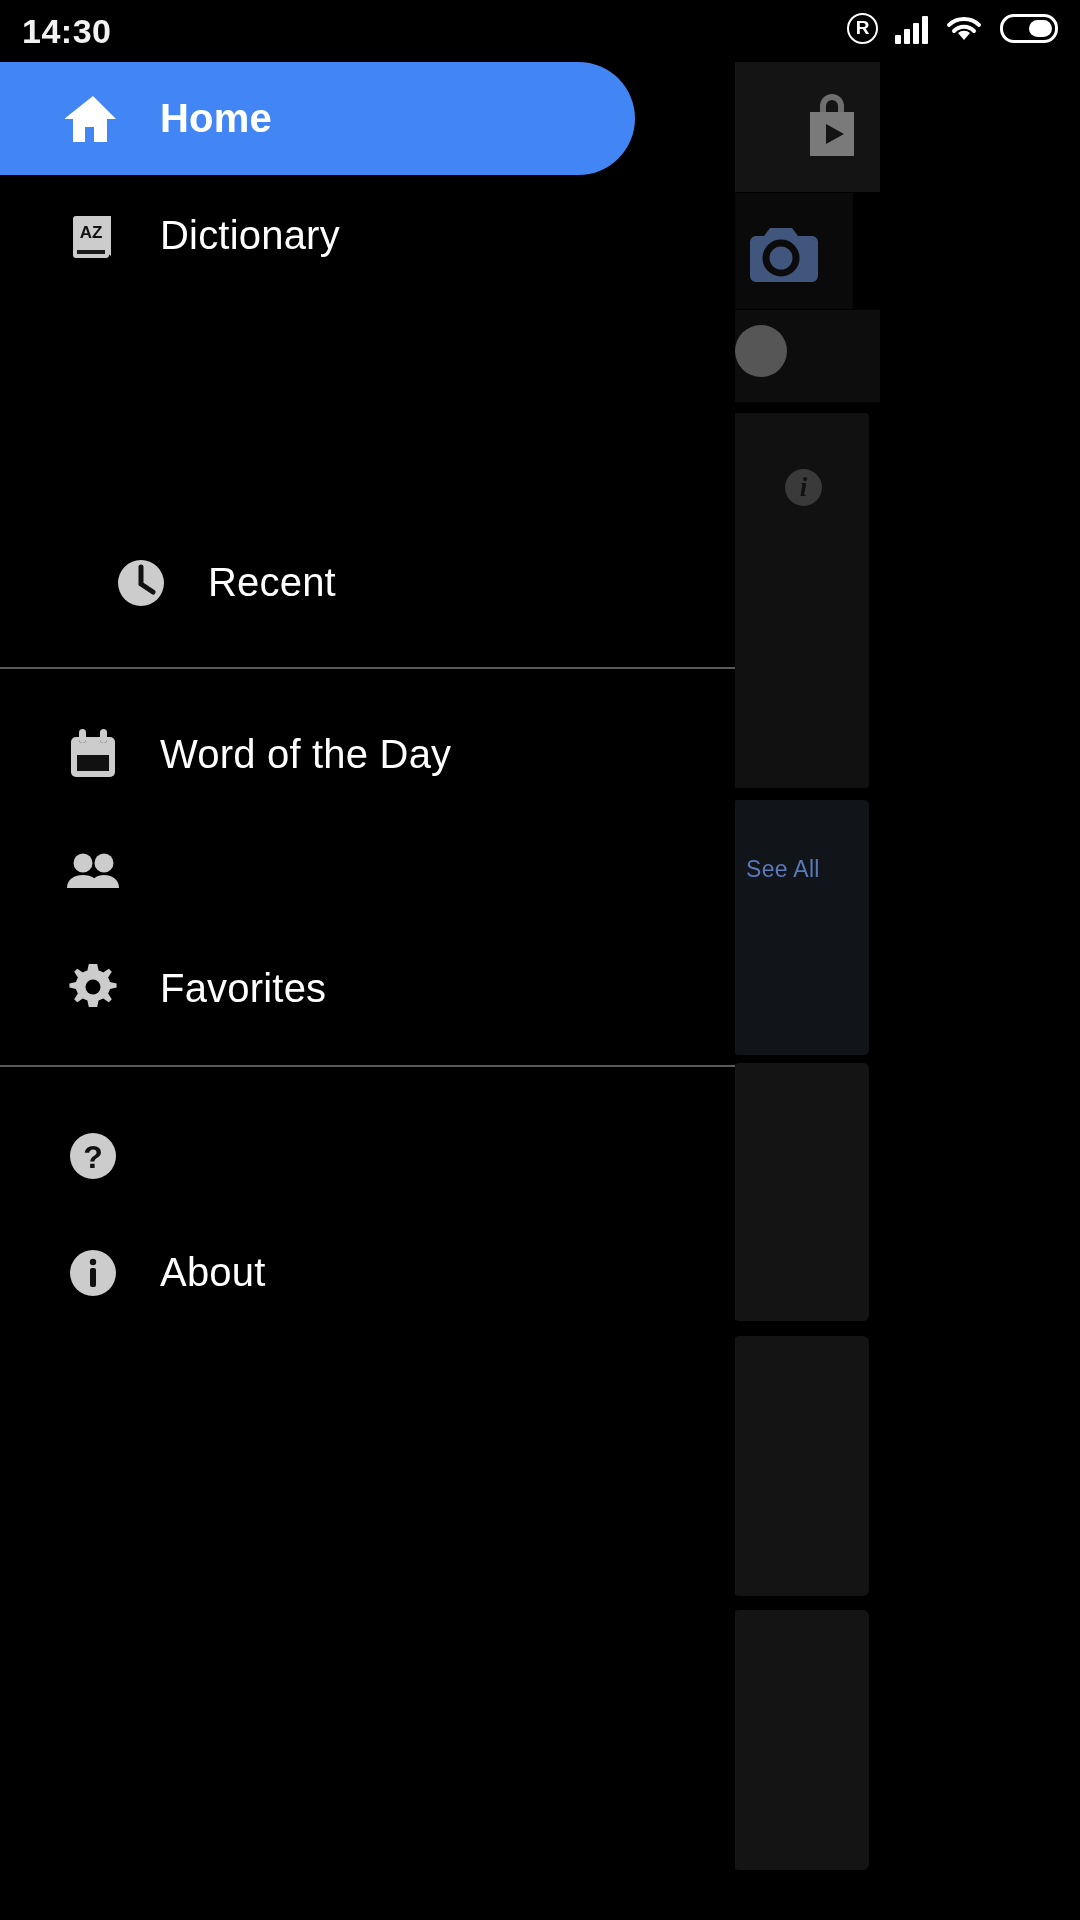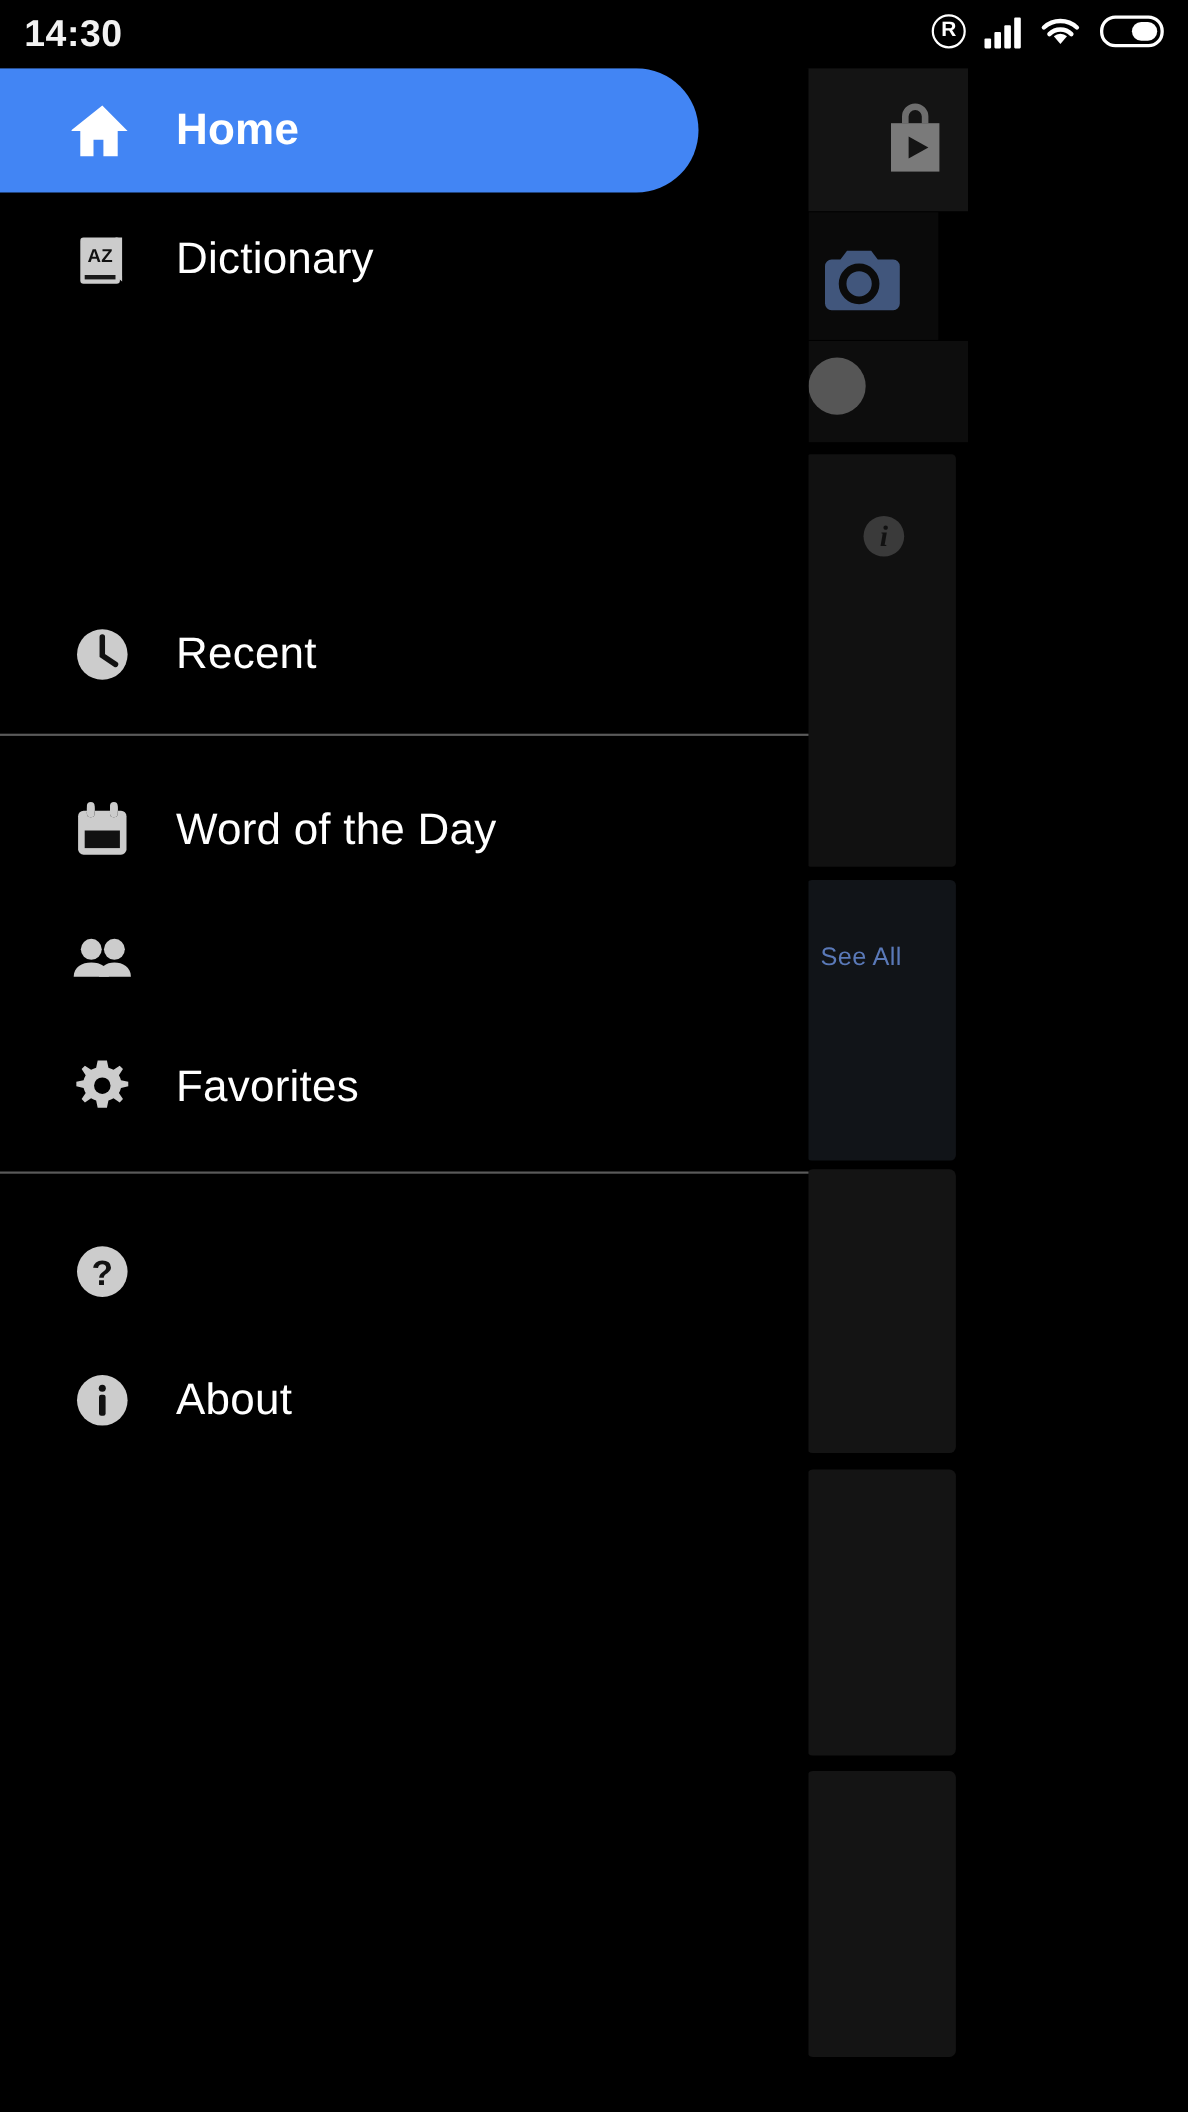--- a/index.html
+++ b/index.html
@@ -184,21 +184,21 @@
           <rect x="8" y="8" width="36" height="42" rx="3" fill="#cccccc"></rect>
           <rect x="12" y="42" width="28" height="4" fill="#1a1a1a"></rect>
           <text x="26" y="30" font-family="Liberation Sans, sans-serif" font-size="17" font-weight="bold" fill="#111" text-anchor="middle">AZ</text>
         </svg>
       </span>
       <span class="nav-label">Dictionary</span>
     </div>
 
 
 
-    <div class="nav-item" style="top:476px;">
+    <div class="nav-item" style="top:464px;margin-left:48px;">
       <span class="nav-icon">
         <svg viewBox="0 0 56 56" width="56" height="56">
           <circle cx="28" cy="28" r="23" fill="#cccccc"></circle>
           <path d="M28 12 v17 l12 8" fill="none" stroke="#111" stroke-width="5" stroke-linecap="round"></path>
         </svg>
       </span>
       <span class="nav-label">Recent</span>
     </div>
 
     <div class="divider" style="top:605px;"></div>

